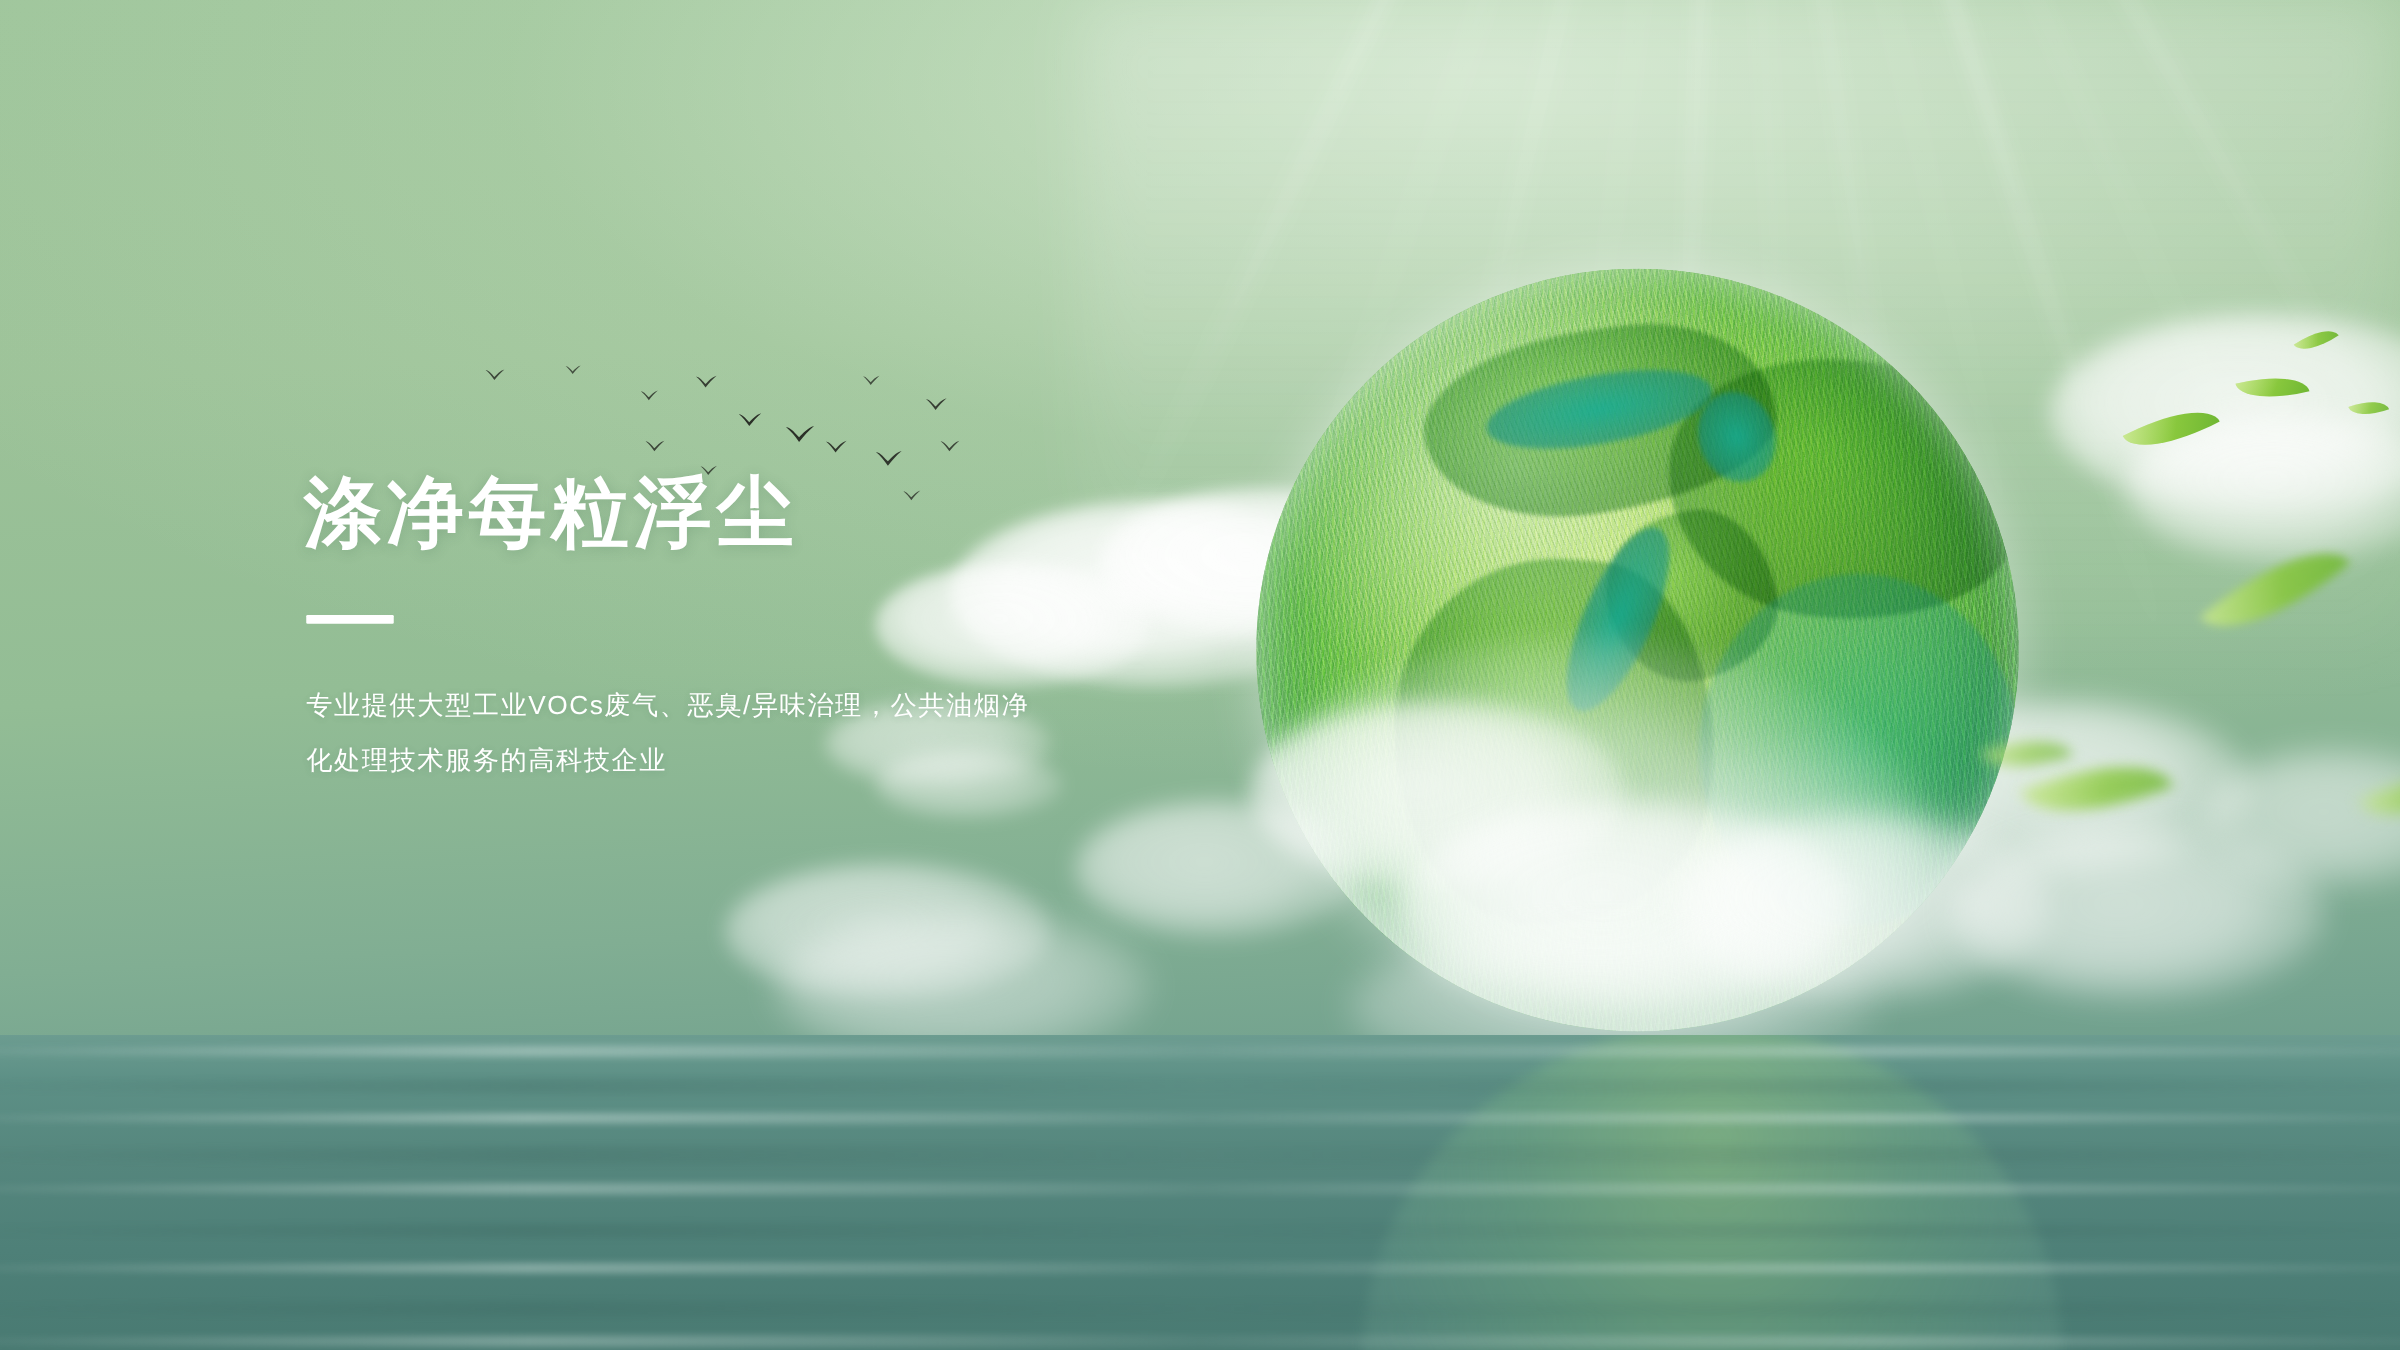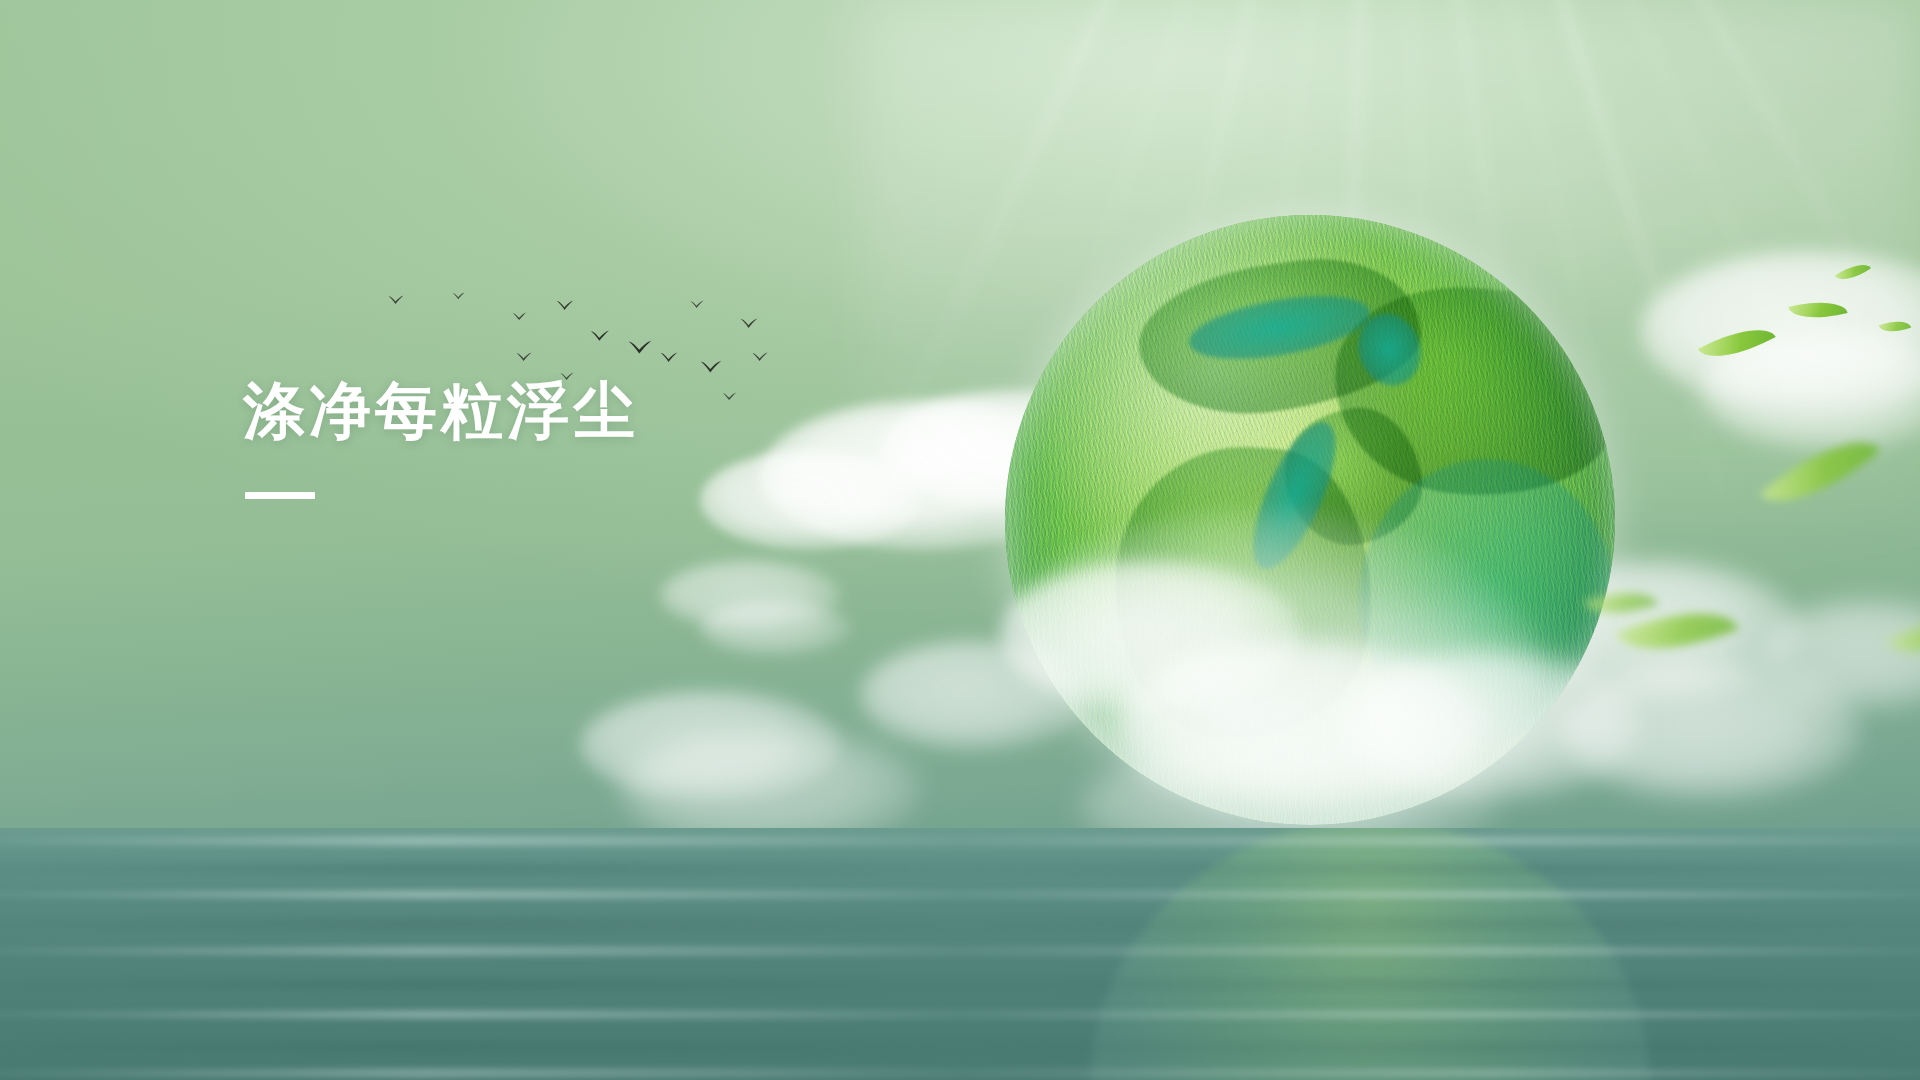--- a/index.html
+++ b/index.html
@@ -265,15 +265,19 @@
       <div class="leaf" style="left: 1880px; top: 320px; width: 30px; height: 13px; transform: rotate(-20deg); opacity: 0.9;"></div>
       <div class="leaf" style="left: 1760px; top: 450px; width: 120px; height: 44px; transform: rotate(-40deg); opacity: 0.85; filter: blur(4px);"></div>
       <div class="leaf" style="left: 1620px; top: 610px; width: 115px; height: 42px; transform: rotate(-22deg); opacity: 0.8; filter: blur(5px);"></div>
       <div class="leaf" style="left: 1890px; top: 620px; width: 86px; height: 34px; transform: rotate(-26deg); opacity: 0.7; filter: blur(6px);"></div>
       <div class="leaf" style="left: 1586px; top: 590px; width: 70px; height: 26px; transform: rotate(-18deg); opacity: 0.65; filter: blur(5px);"></div>
     </div>
 
   <div class="copy">
     <h1 class="headline">涤净每粒浮尘</h1>
     <div class="divider"></div>
+    <p class="subcopy">
+      <span>专业提供大型工业VOCs废气、恶臭/异味治理，公共油烟净</span><br>
+      <span>化处理技术服务的高科技企业</span>
+    </p>
   </div>
 
 </div>
 
 </body></html>

